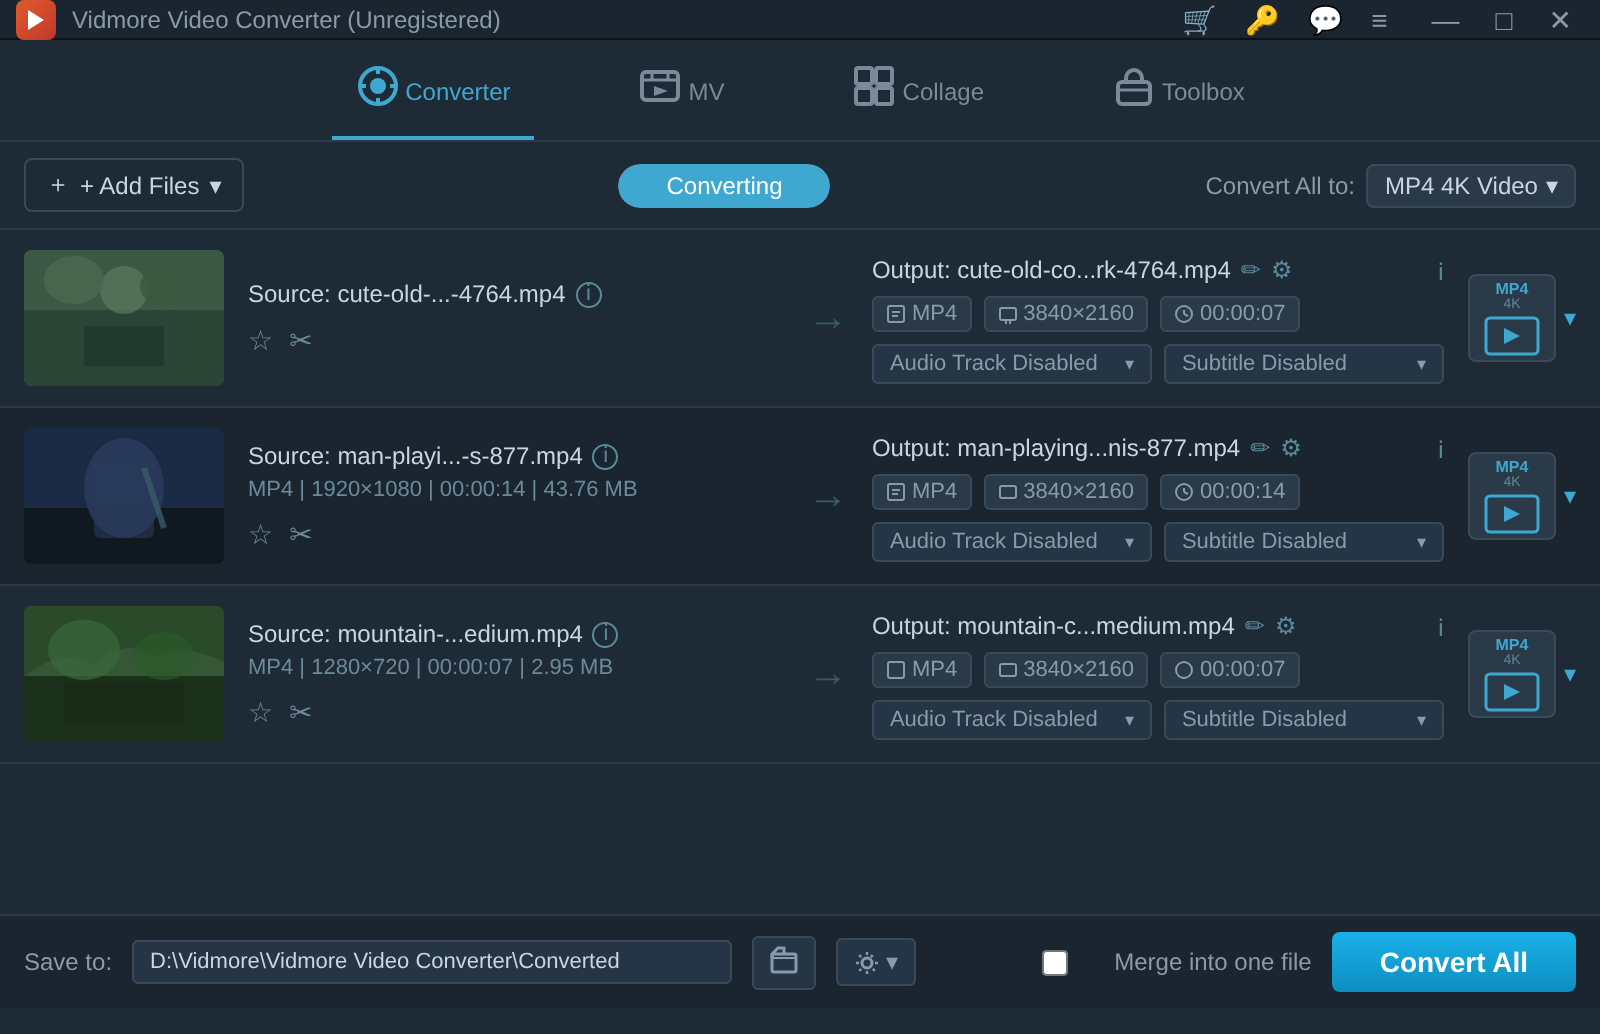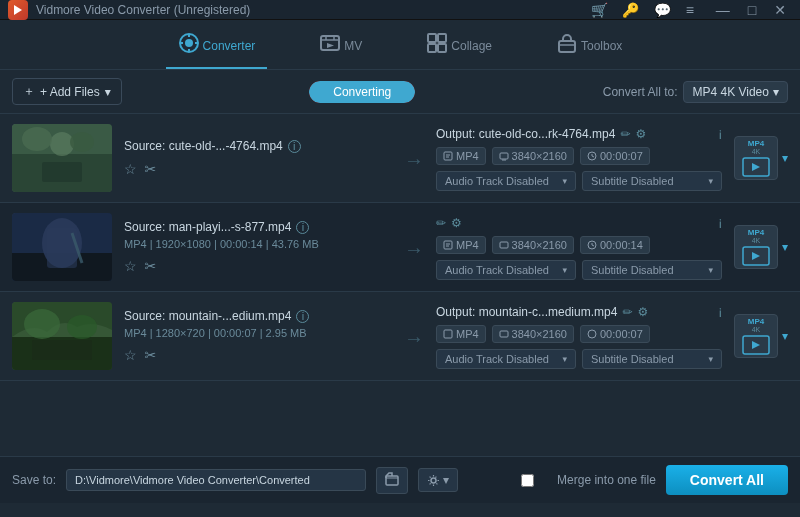--- a/index.html
+++ b/index.html
@@ -572,20 +572,21 @@
         <div class="file-actions">
           <span class="file-action-btn">☆</span>
           <span class="file-action-btn">✂</span>
         </div>
       </div>
 
       <div class="arrow-icon">→</div>
 
       <div class="file-output">
         <div class="file-output-header">
+          <span>Output: man-playing...nis-877.mp4</span>
           <span class="edit-icon">✏</span>
           <span class="settings-icon">⚙</span>
           <span class="settings-icon" style="margin-left:auto;">ℹ</span>
         </div>
         <div class="output-settings">
           <div class="setting-badge">
             <svg width="10" height="10" viewBox="0 0 10 10">
                 <rect x="1" y="1" width="8" height="8" rx="1" fill="none" stroke="#8a9aaa" stroke-width="1"></rect>
                 <line x1="3" y1="4" x2="7" y2="4" stroke="#8a9aaa" stroke-width="1"></line>
                 <line x1="3" y1="6" x2="6" y2="6" stroke="#8a9aaa" stroke-width="1"></line>

